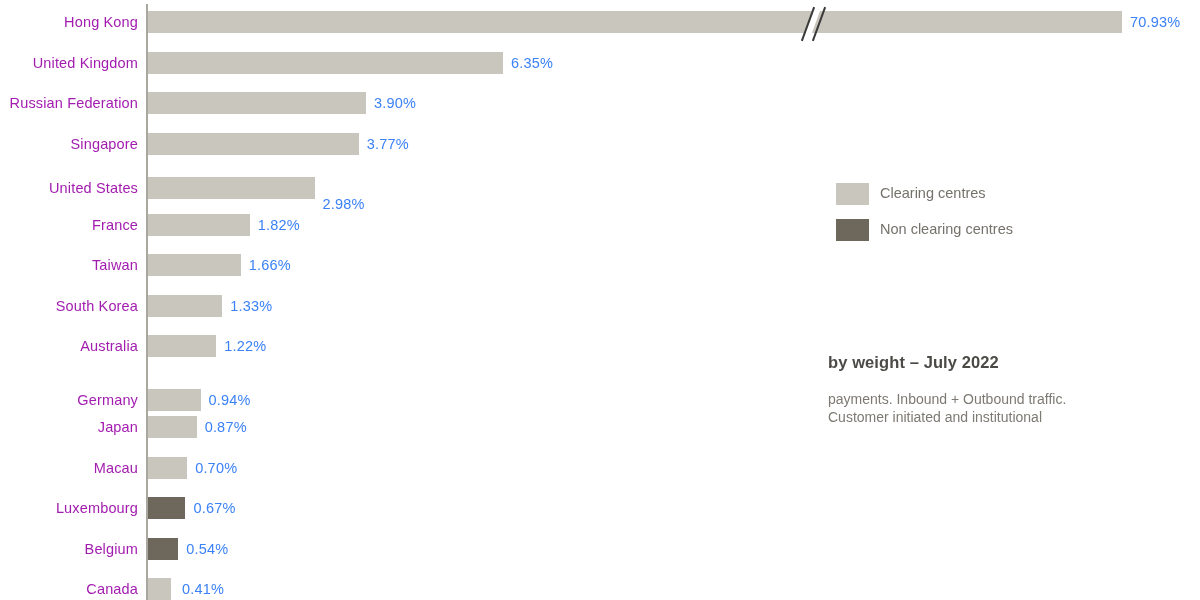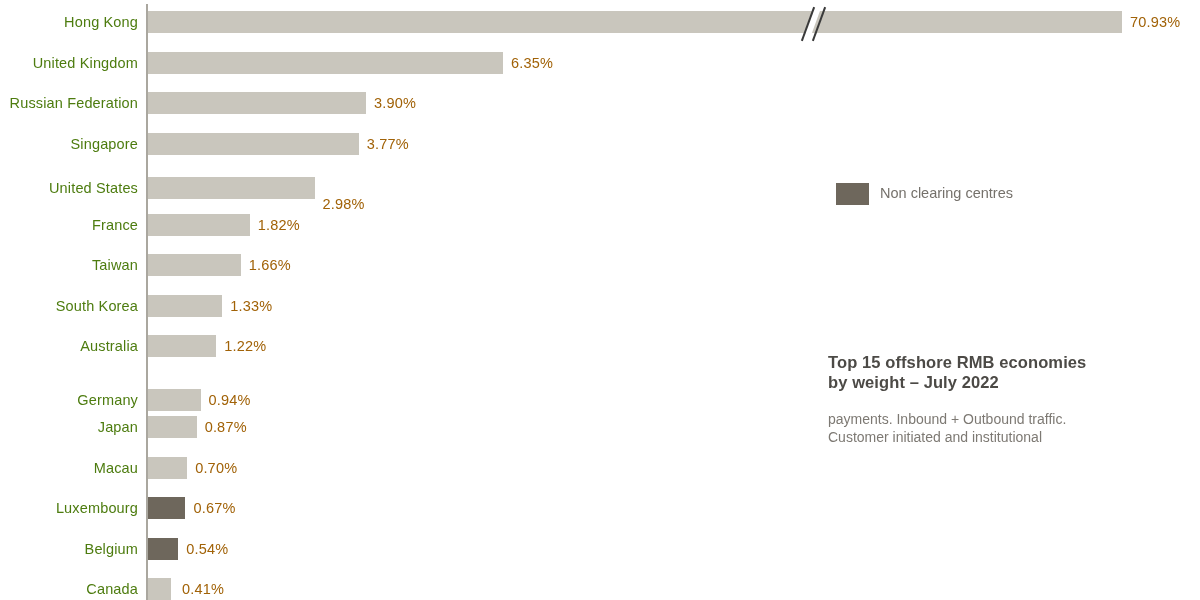--- a/index.html
+++ b/index.html
@@ -43,38 +43,38 @@
     height: 22px;
   }
   .cat-label {
     position: absolute;
     left: 0px;
     top: 50%;
     transform: translateY(-50%);
     width: 138px;
     text-align: right;
     font-size: 14.5px;
-    color: #4d7c0f;
+    color: #a21caf;
     white-space: nowrap;
     letter-spacing: 0.15px;
   }
   .bar {
     position: absolute;
     left: 148px;
     top: 0;
     height: 22px;
   }
   .bar.light { background: #c9c6bd; }
   .bar.dark  { background: #6e675c; }
   .val-label {
     position: absolute;
     top: 50%;
     transform: translateY(-50%);
     font-size: 14.5px;
-    color: #a16207;
+    color: #3b82f6;
     white-space: nowrap;
     letter-spacing: 0.2px;
   }
   
   .break-mark {
     position: absolute;
     top: -5px;
     width: 2px;
     height: 36px;
     background: #3a3a3a;
@@ -223,28 +223,31 @@
         <div class="row" style="top: 578px;">
           <span class="cat-label">Canada</span>
           <div class="bar light" style="width: 22.919px;"></div>
           <span class="val-label" style="left: 182px;">0.41%</span>
         </div>
       </div>
   </div>
 
   <div class="legend">
     <div class="legend-row">
+      <span class="swatch light"></span>
+      <span class="legend-text">Clearing centres</span>
+    </div>
+    <div class="legend-row">
       <span class="swatch dark"></span>
       <span class="legend-text">Non clearing centres</span>
     </div>
   </div>
 
   <div class="title-block">
     <div class="chart-title">
-      <span class="sub-line">Top 15 offshore RMB economies</span>
       <span class="sub-line">by weight – July 2022</span>
     </div>
     <div class="chart-subtitle">
       <span class="sub-line">payments. Inbound + Outbound traffic.</span>
       <span class="sub-line">Customer initiated and institutional</span>
     </div>
   </div>
 
 </div>
 

